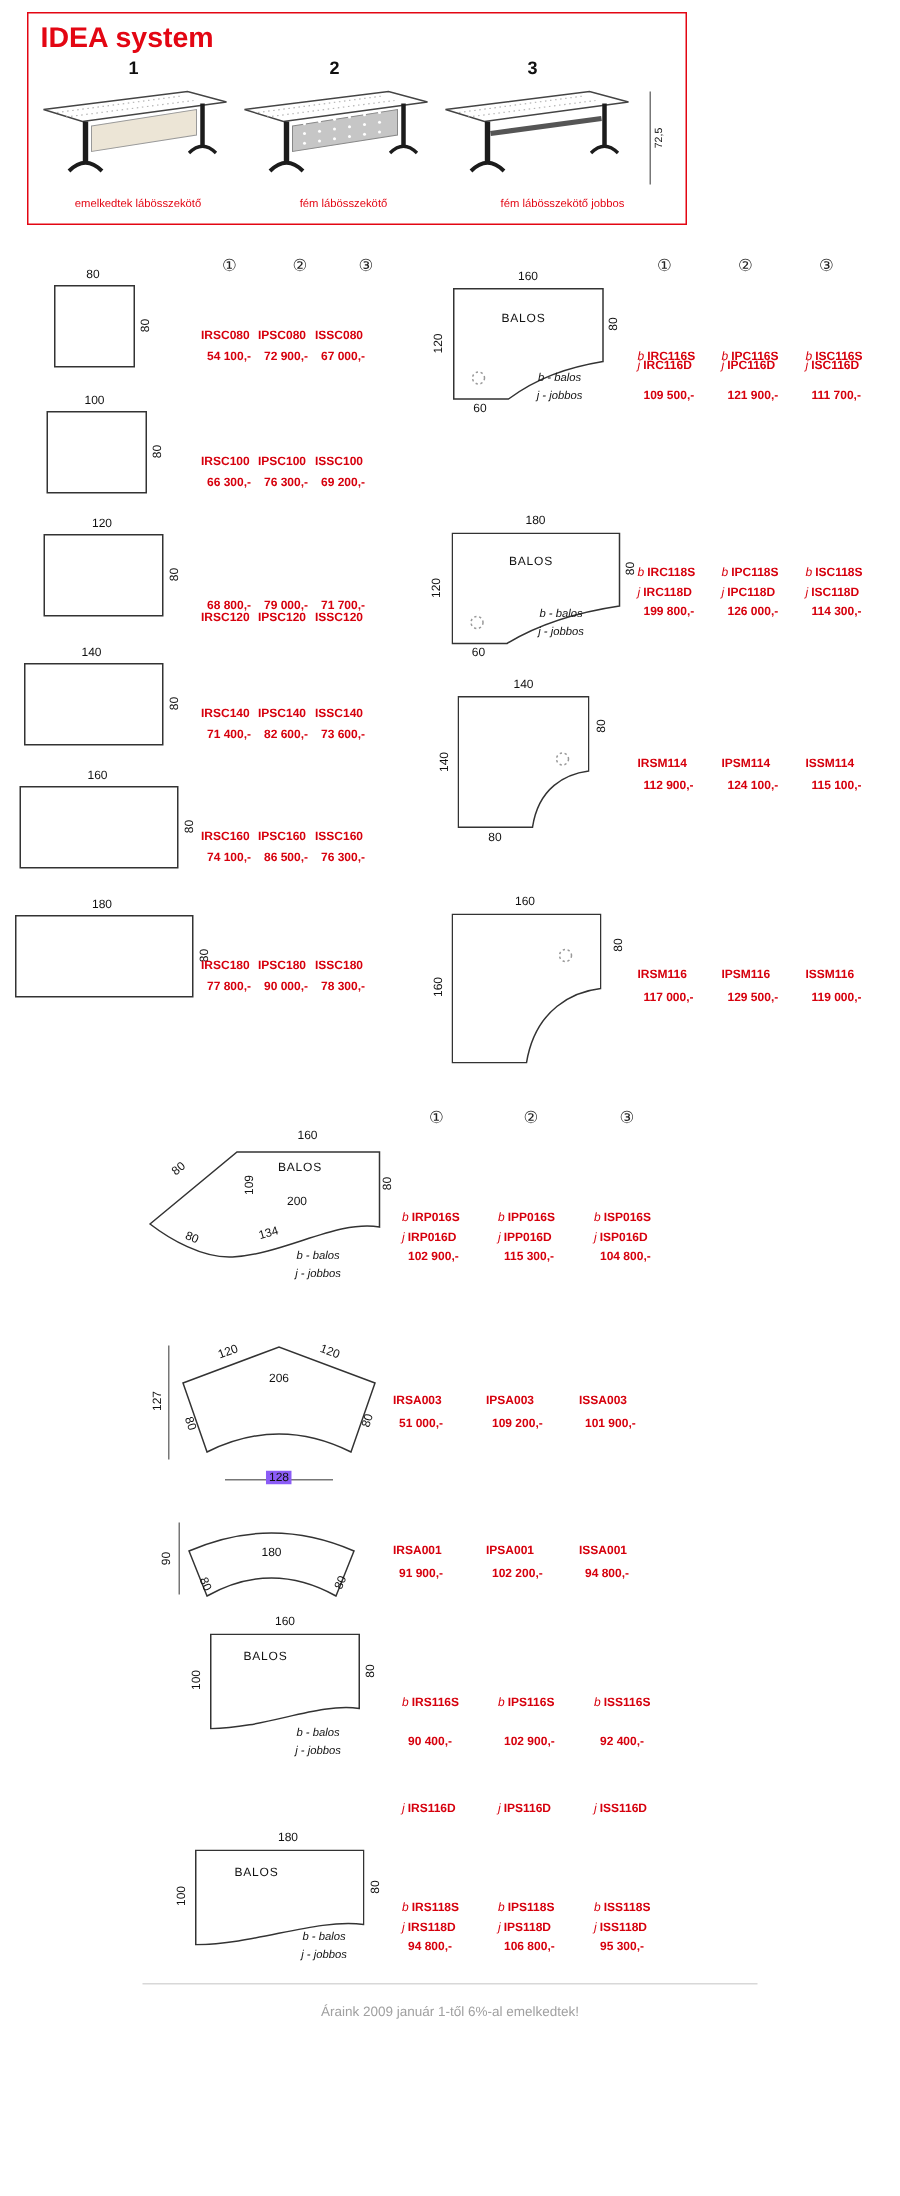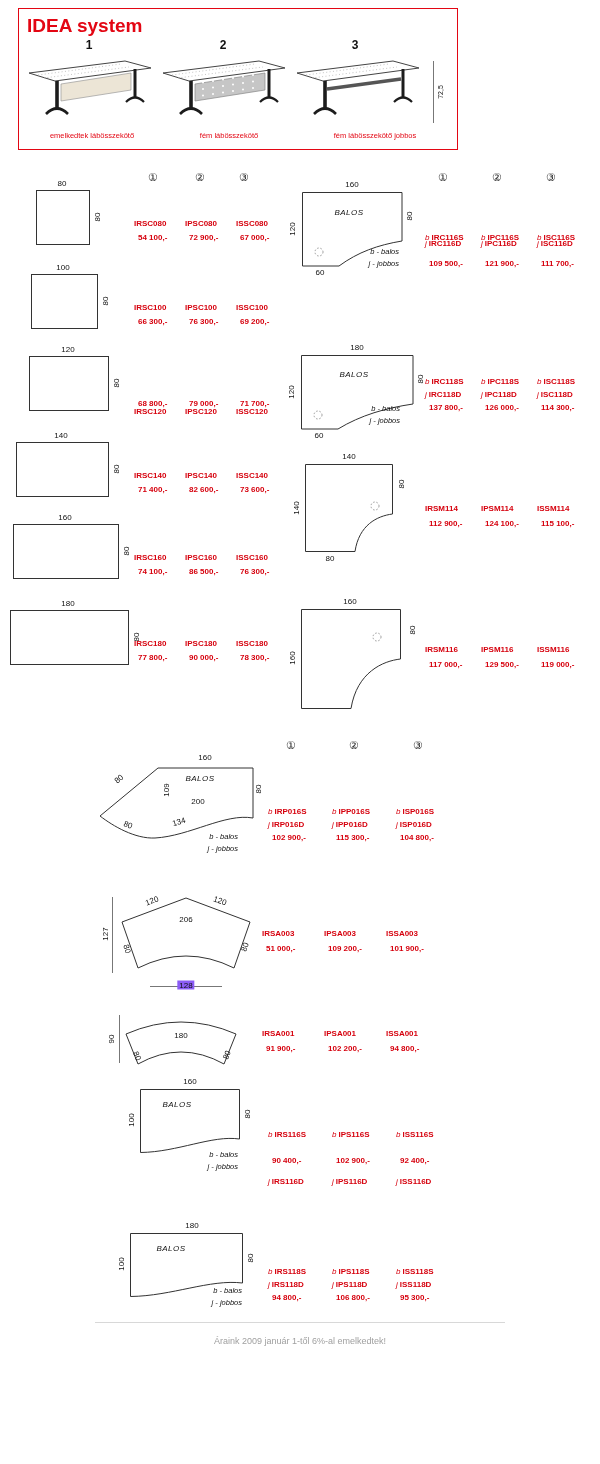--- a/index.html
+++ b/index.html
@@ -5,25 +5,25 @@
   html,body{margin:0;padding:0}
   body{width:600px;height:1464px;position:relative;background:#fff;
        font-family:"Liberation Sans",sans-serif;overflow:hidden}
   .dim{position:absolute;font-size:8px;color:#111;white-space:nowrap;transform:translate(-50%,-50%)}
   .dim.v{transform:translate(-50%,-50%) rotate(-90deg)}
   .dim.rot{transform:translate(-50%,-50%) rotate(var(--a))}
   .dim.bg{background:#8b5cf6;padding:0 2px}
   .mark{position:absolute;transform:translate(-50%,-50%);font-size:11px;color:#222}
   .rect{position:absolute;border:1px solid #333;background:#fff}
   .shape{position:absolute}
-  .balos{position:absolute;transform:translate(-50%,-50%);font-size:8px;font-style:italic;color:#111;letter-spacing:.5px}
-  .legend{position:absolute;font-size:7.5px;font-style:italic;color:#111;text-align:right;line-height:12px}
+  .balos{position:absolute;transform:translate(-50%,-50%);font-size:8px;color:#111;letter-spacing:.5px}
+  .legend{position:absolute;font-size:7.5px;font-style:italic;color:#111;text-align:center;line-height:12px}
   .crow{position:absolute;display:flex;color:#d6000d;font-weight:bold;font-size:8px;line-height:12px;white-space:nowrap}
   .crow .c{flex:0 0 auto}
-  .cw53 .c{width:51px}
+  .cw53 .c{width:38px}
   .cw56 .c{width:56px}
   .cw62 .c{width:62px}
   .cw64 .c{width:64px}
   .crow.pr .c{padding-left:4px;box-sizing:border-box}
   .crow i{font-style:italic;font-weight:normal;padding-right:2px}
   .line{position:absolute;background:#777}
   #header-box{position:absolute;left:18px;top:8px;width:438px;height:140px;border:1px solid #e30613}
   .hb-title{position:absolute;left:8px;top:6px;font-size:19px;font-weight:bold;color:#e30613}
   .hb-num{position:absolute;transform:translate(-50%,-50%);font-size:12px;font-weight:bold;color:#111}
   .hb-cap{position:absolute;top:122px;font-size:7.5px;color:#e30613;text-align:center}
@@ -240,21 +240,21 @@
   <span class="c"><i>b</i><b>IRC118S</b></span>
   <span class="c"><i>b</i><b>IPC118S</b></span>
   <span class="c"><i>b</i><b>ISC118S</b></span>
 </div>
 <div class="crow cw56" style="left:425px;top:389px">
   <span class="c"><i>j</i><b>IRC118D</b></span>
   <span class="c"><i>j</i><b>IPC118D</b></span>
   <span class="c"><i>j</i><b>ISC118D</b></span>
 </div>
 <div class="crow cw56 pr" style="left:425px;top:402px">
-  <span class="c">137 800,-</span>
+  <span class="c">199 800,-</span>
   <span class="c">126 000,-</span>
   <span class="c">114 300,-</span>
 </div>
 
 <div class="dim" style="left:349px;top:456px">140</div>
 <svg class="shape" style="left:305px;top:464px" width="88" height="88" viewBox="0 0 88 88">
   <path d="M0.5,0.5 H87.5 V50 C72,52 54,61 50,87.5 H0.5 Z" fill="#fff" stroke="#333" stroke-width="1"></path>
   <circle cx="70" cy="42" r="4" fill="none" stroke="#999" stroke-width="1" stroke-dasharray="1.5,1.8"></circle>
 </svg>
 <div class="dim v" style="left:296px;top:508px">140</div>
@@ -371,21 +371,21 @@
 <div class="dim v" style="left:247px;top:1114px">80</div>
 <div class="legend" style="left:186px;top:1149px;width:52px">
   <div>b - balos</div>
   <div>j - jobbos</div>
 </div>
 <div class="crow cw64" style="left:268px;top:1129px">
   <span class="c"><i>b</i><b>IRS116S</b></span>
   <span class="c"><i>b</i><b>IPS116S</b></span>
   <span class="c"><i>b</i><b>ISS116S</b></span>
 </div>
-<div class="crow cw64" style="left:268px;top:1176px">
+<div class="crow cw64" style="left:268px;top:1200px">
   <span class="c"><i>j</i><b>IRS116D</b></span>
   <span class="c"><i>j</i><b>IPS116D</b></span>
   <span class="c"><i>j</i><b>ISS116D</b></span>
 </div>
 <div class="crow cw64 pr" style="left:268px;top:1155px">
   <span class="c">90 400,-</span>
   <span class="c">102 900,-</span>
   <span class="c">92 400,-</span>
 </div>
 

